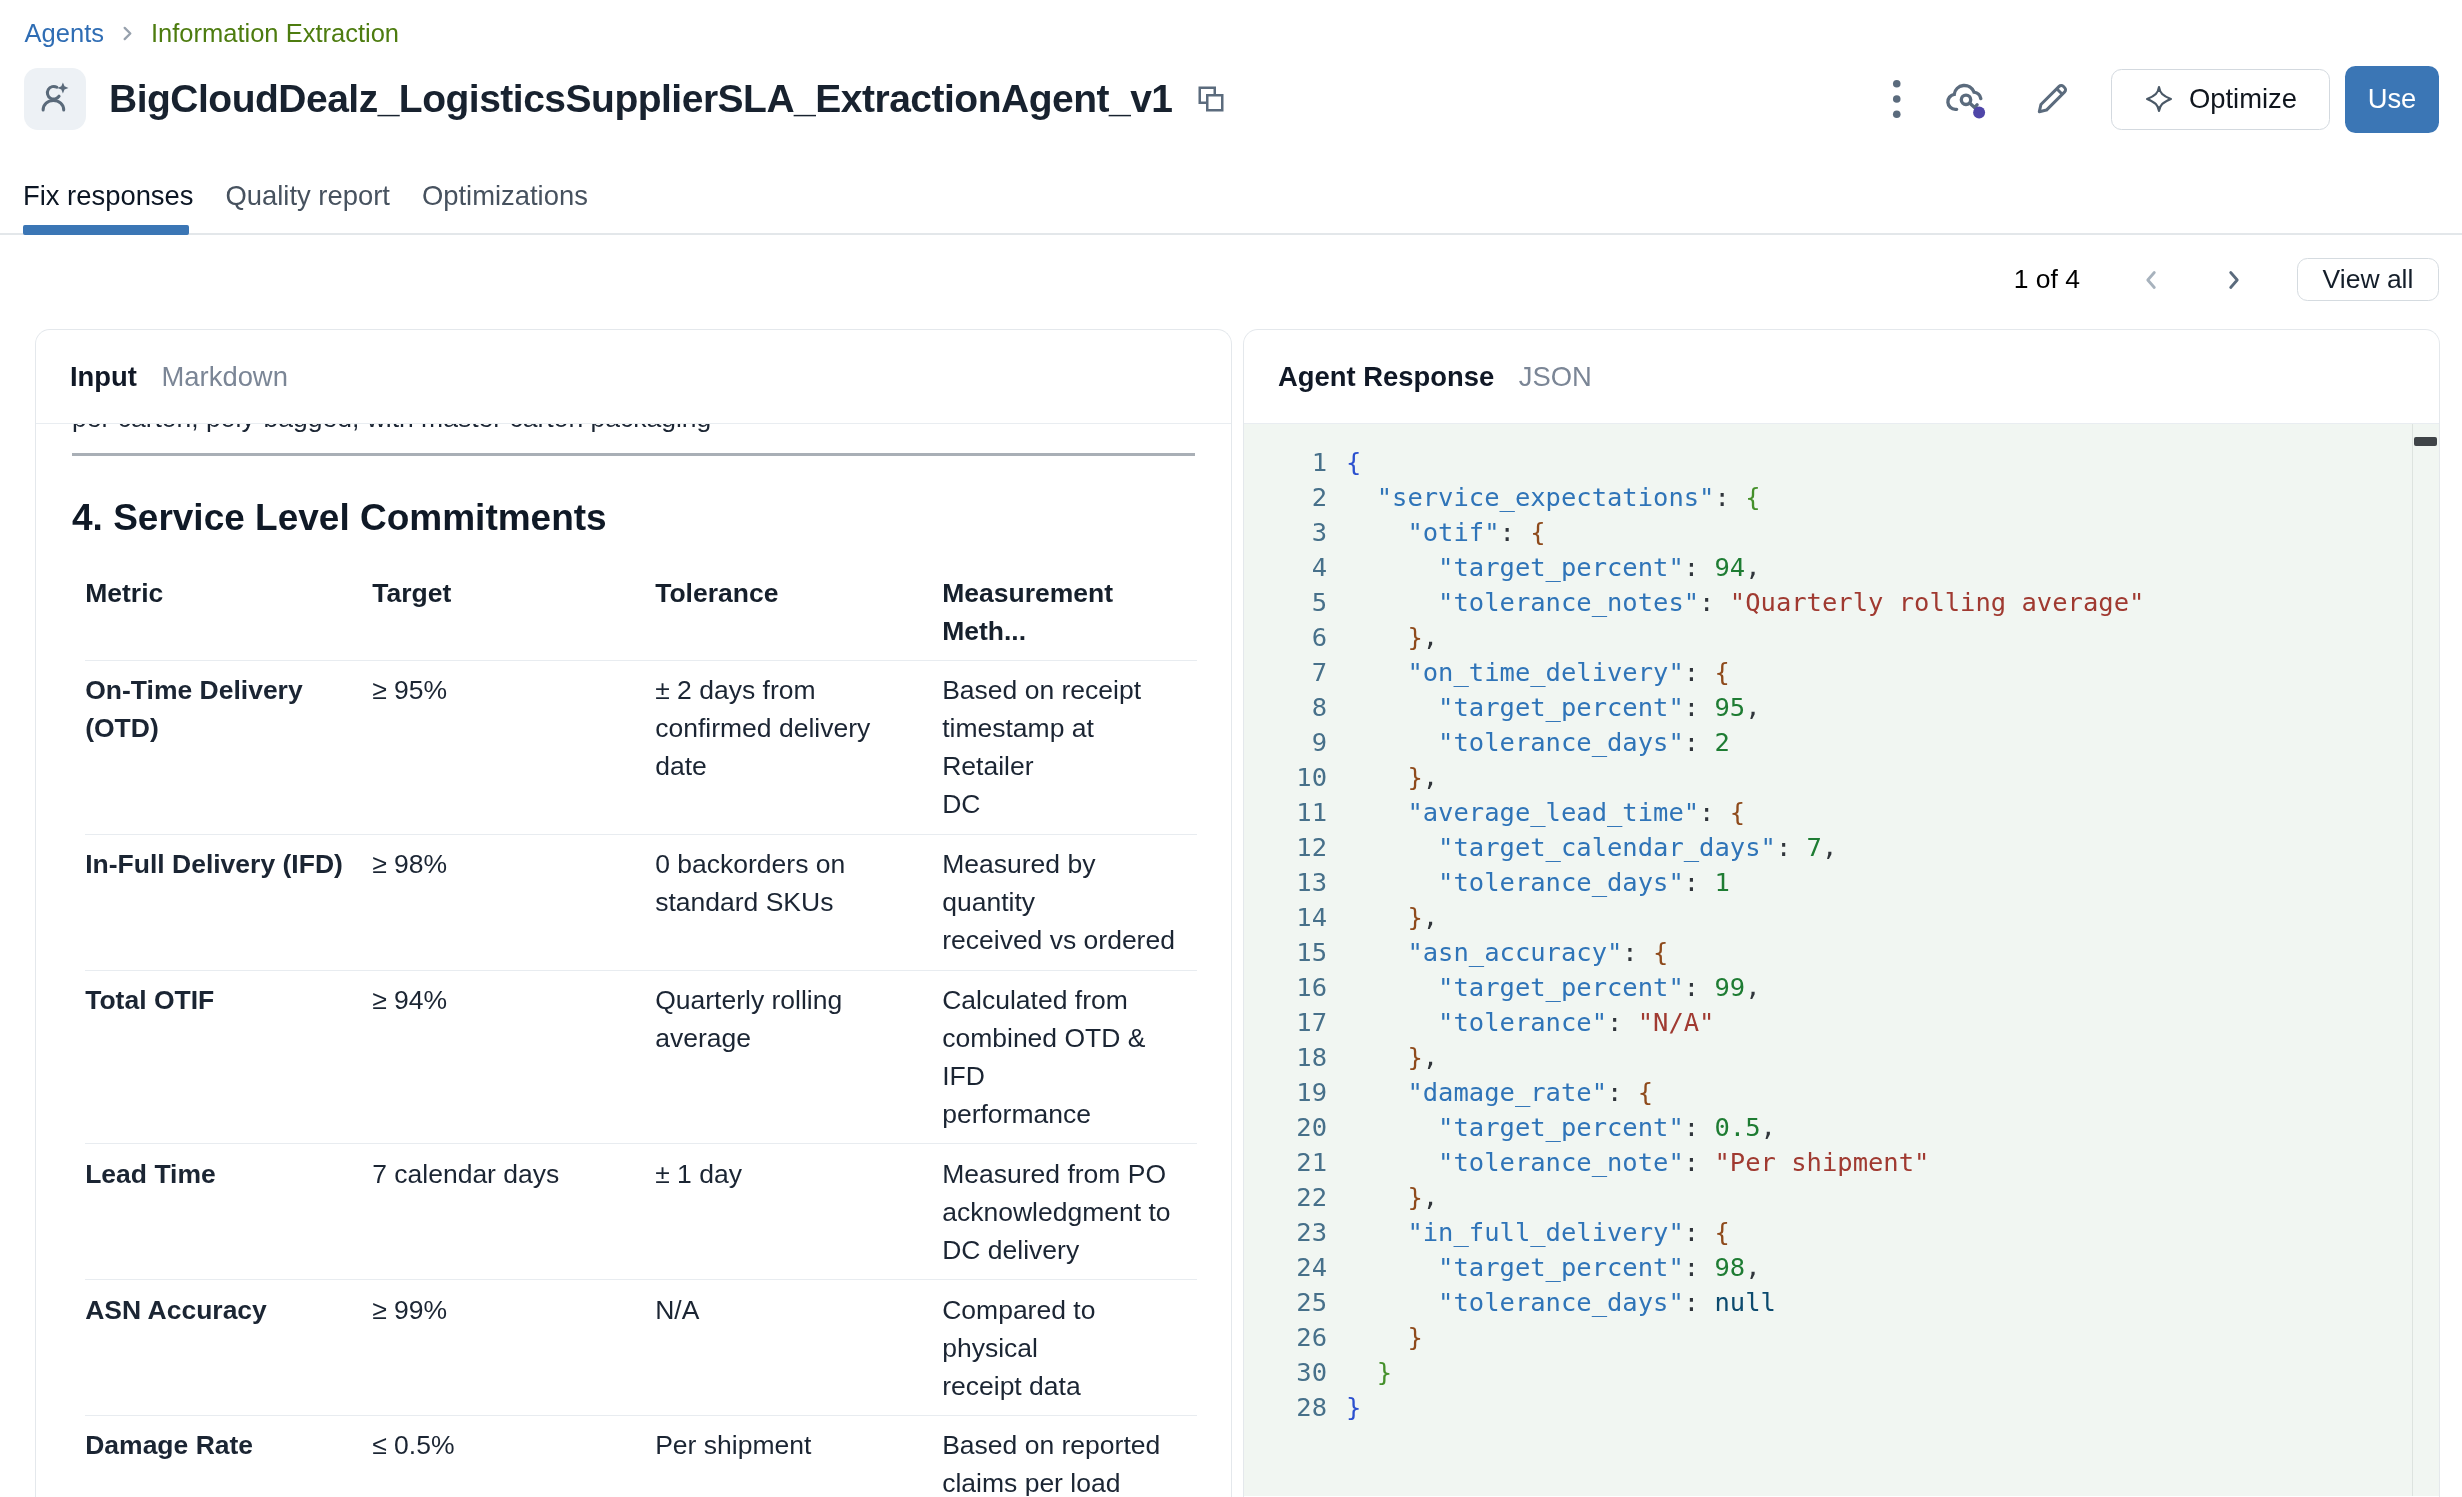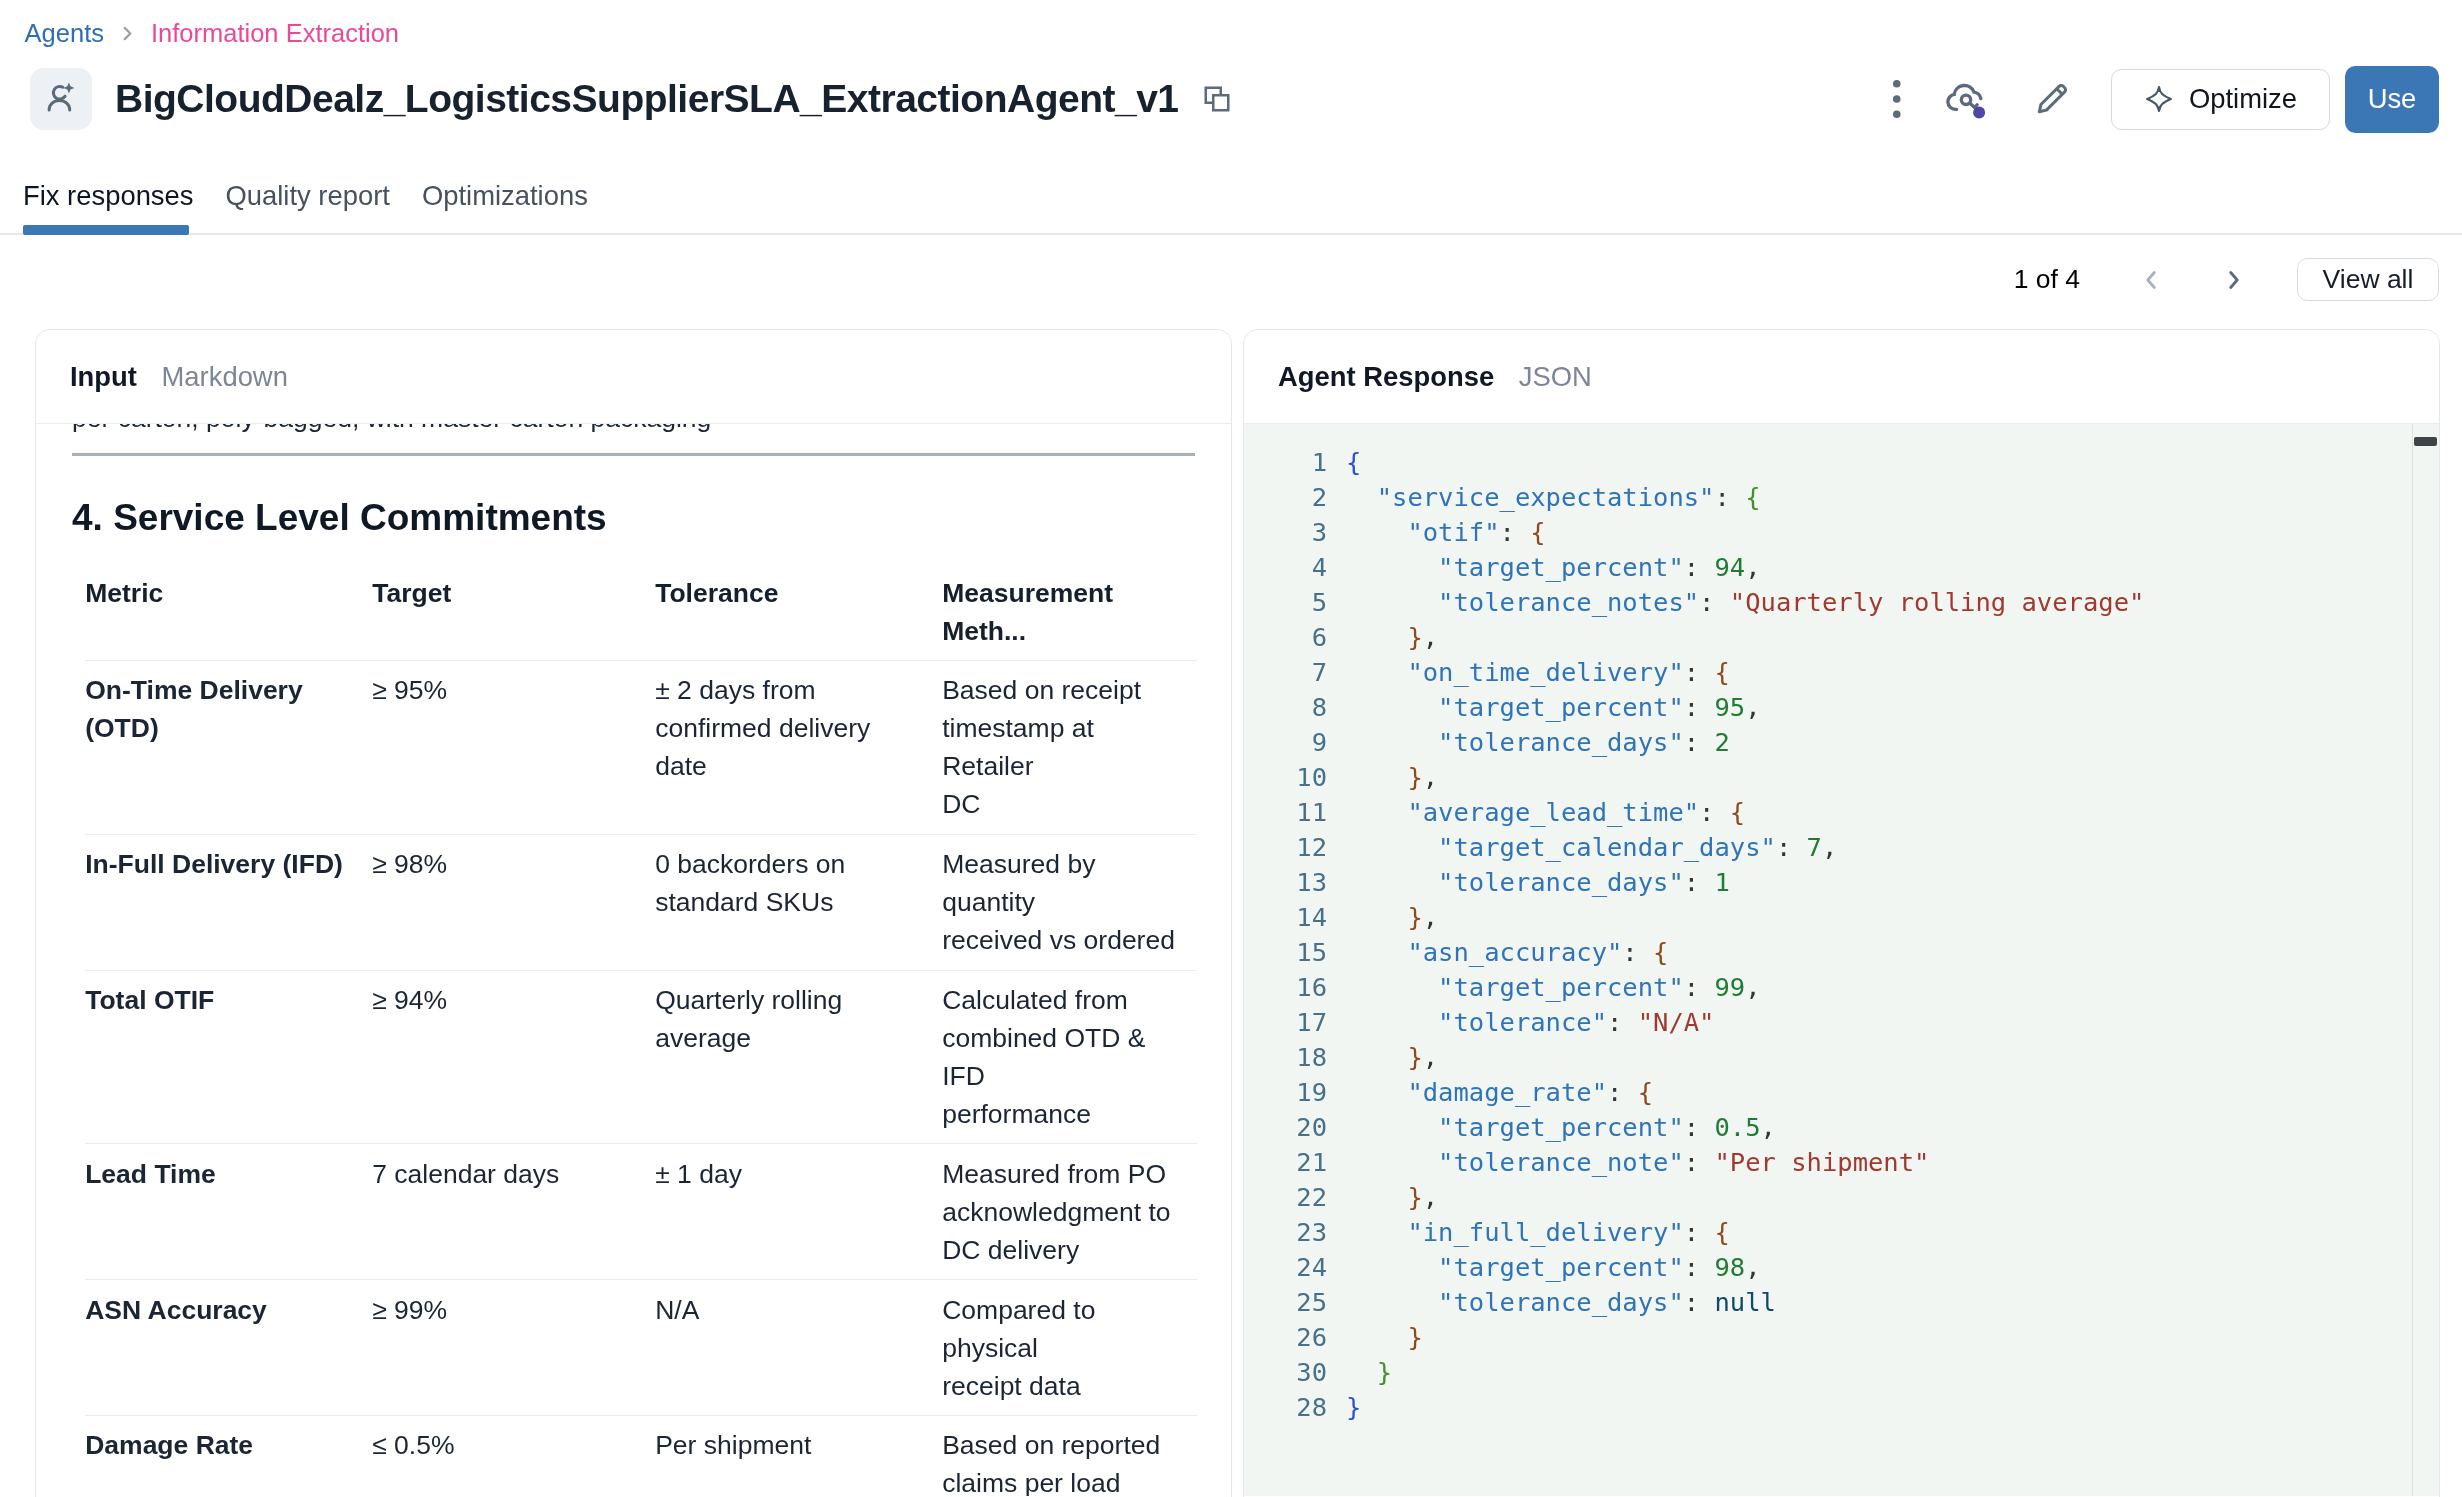--- a/index.html
+++ b/index.html
@@ -3,24 +3,24 @@
 <meta charset="utf-8">
 <style>
   html,body{margin:0;padding:0;width:2462px;height:1498px;overflow:hidden;background:#ffffff;
     font-family:"Liberation Sans", sans-serif;-webkit-font-smoothing:antialiased;}
   .abs{position:absolute;}
 
   
   .breadcrumb{left:24.6px;top:19px;display:flex;align-items:center;font-size:25.5px;}
   .crumb-link{color:#2f6db4;cursor:pointer;}
   .crumb-sep{margin:0 15px;display:flex;align-items:center;}
-  .crumb-current{color:#ec4899;}
-
-  
-  .title-row{left:30px;top:68px;height:62px;display:flex;align-items:center;}
+  .crumb-current{color:#4d7c0f;}
+
+  
+  .title-row{left:24px;top:68px;height:62px;display:flex;align-items:center;}
   .agent-icon-box{width:62px;height:62px;border-radius:14px;background:#edf1f5;display:flex;align-items:center;justify-content:center;}
   .page-title{font-size:39px;font-weight:bold;color:#18222f;margin-left:23px;letter-spacing:-0.5px;}
   .copy-btn{margin-left:23px;display:flex;align-items:center;cursor:pointer;}
 
   
   .actions{right:23px;top:68px;height:62px;display:flex;align-items:center;}
   .icon-btn{display:flex;align-items:center;justify-content:center;cursor:pointer;margin-left:43px;}
   .btn{display:flex;align-items:center;justify-content:center;border-radius:10.4px;cursor:pointer;box-sizing:border-box;}
   .btn-optimize{margin-left:40px;height:61px;padding:0 32px;border:1.9px solid #d3d9df;background:#fff;font-size:27.4px;color:#10161e;}
   .btn-optimize .lbl{margin-left:15px;}

